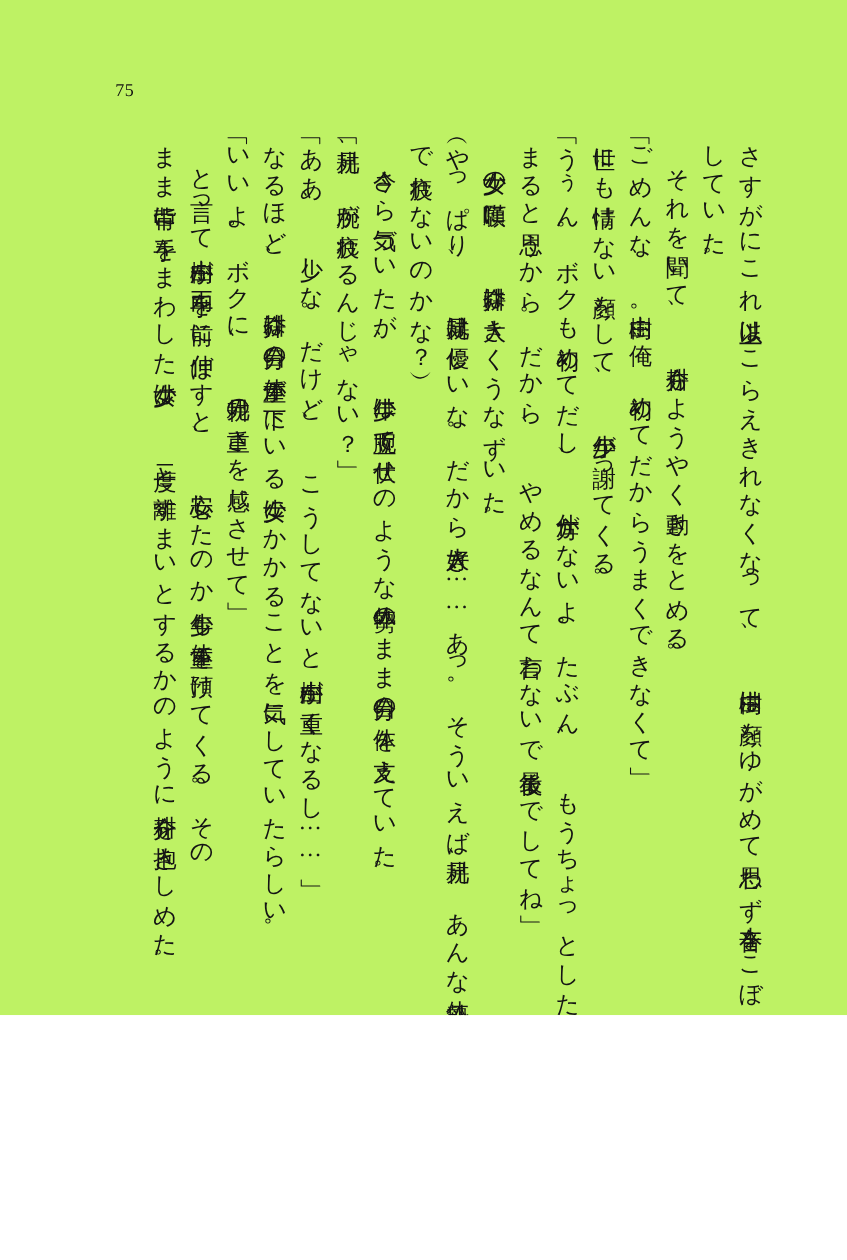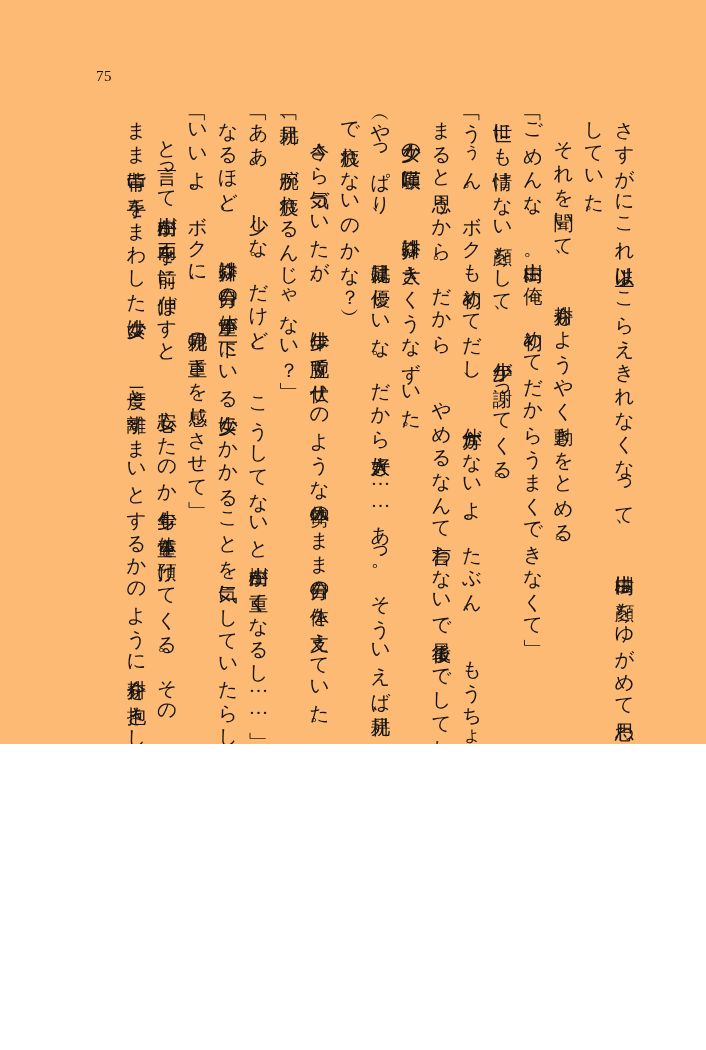--- a/index.html
+++ b/index.html
@@ -3,22 +3,22 @@
 <meta charset="utf-8">
 <style>
   html, body {
     margin: 0;
     padding: 0;
     background: #ffffff;
   }
   .page {
     position: relative;
     width: 706px;
-    height: 744px;
-    background: #fdba74;
+    height: 846px;
+    background: #bef264;
     overflow: hidden;
     font-family: "Liberation Serif", "DejaVu Serif", serif;
     color: #111111;
   }
   .page-number {
     position: absolute;
     top: 68px;
     left: 96px;
     font-size: 15px;
     font-family: "Liberation Serif", "DejaVu Serif", serif;

